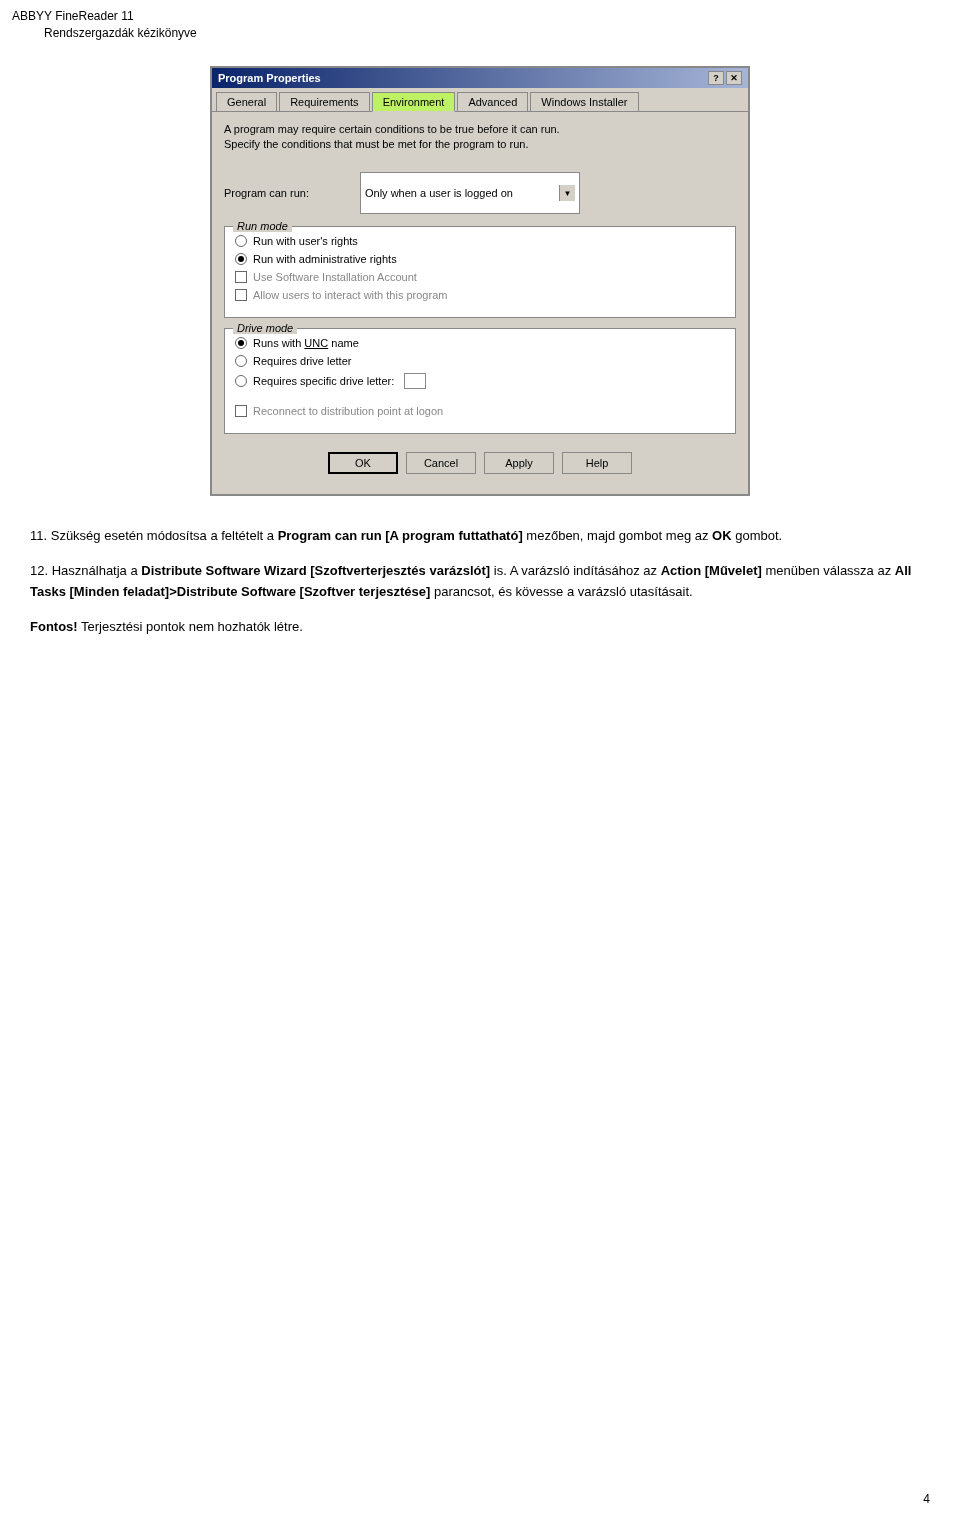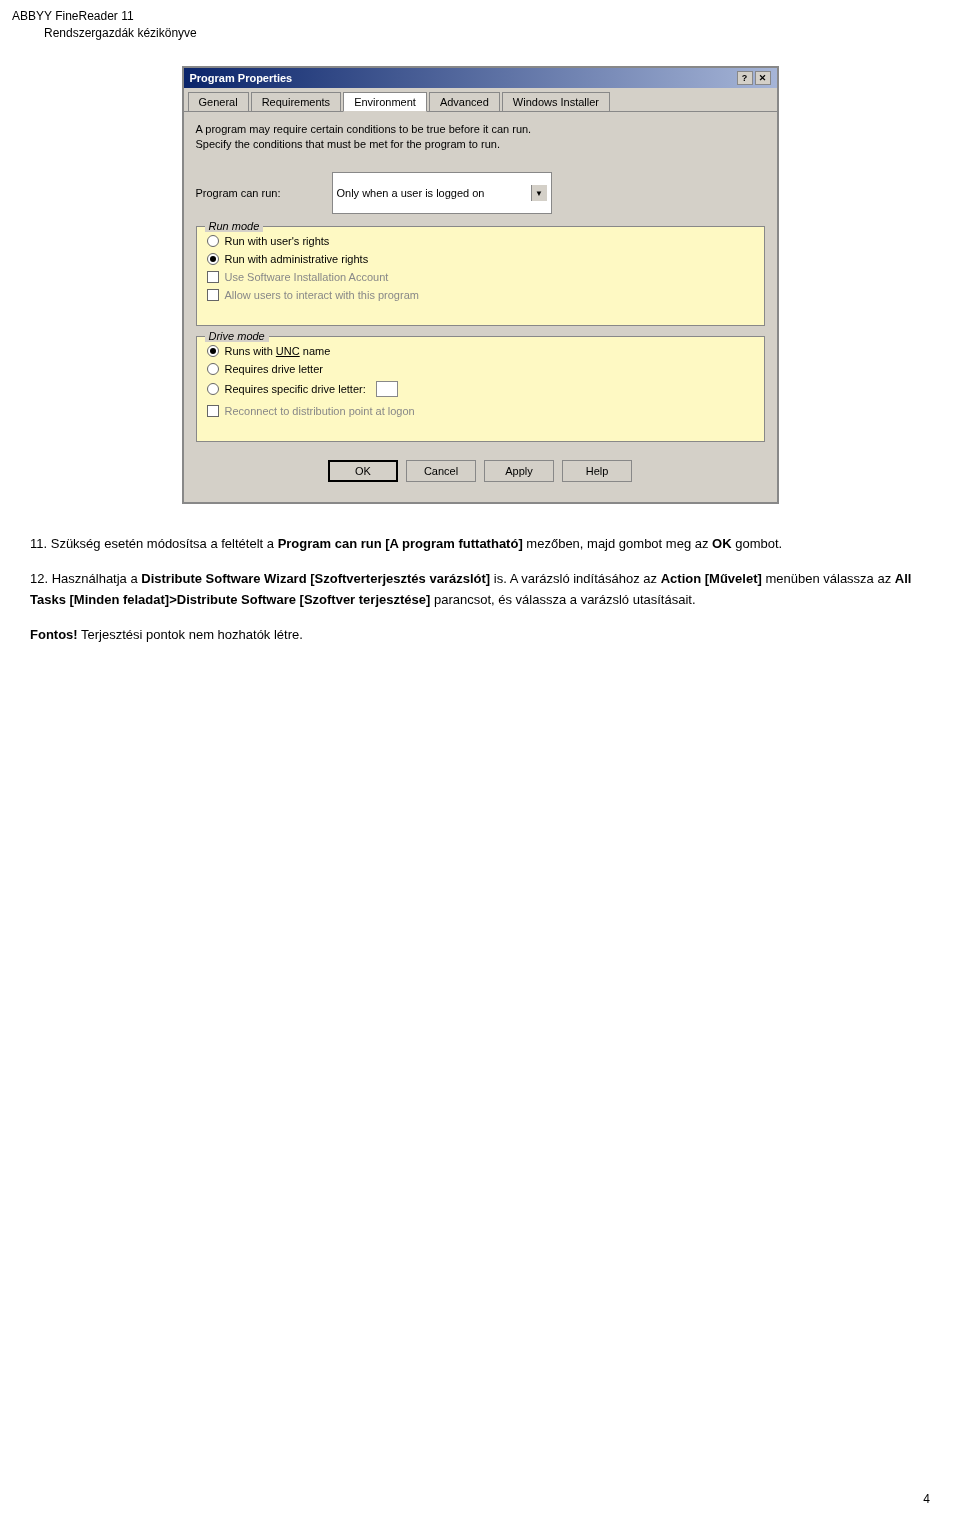--- a/index.html
+++ b/index.html
@@ -24,21 +24,21 @@
 
     
     .content {
       padding: 20px 30px 30px 30px;
     }
 
     
     .dialog-window {
       border: 2px solid #888;
       background: #d4d0c8;
-      width: 597px;
+      width: 540px;
       margin: 0 auto 30px auto;
       font-family: 'Tahoma', Arial, sans-serif;
       font-size: 11px;
     }
 
     .dialog-titlebar {
       background: linear-gradient(to right, #0a246a, #a6b5d7);
       color: #fff;
       padding: 3px 6px;
       display: flex;
@@ -80,21 +80,21 @@
       padding: 3px 10px;
       background: #d4d0c8;
       border: 1px solid #888;
       border-bottom: none;
       font-size: 11px;
       cursor: pointer;
       position: relative;
     }
 
     .tab.active {
-      background: #ffffff;
+      background: #bef264;
       border-bottom: 1px solid #d4d0c8;
       margin-bottom: -1px;
       z-index: 1;
     }
 
     
     .dialog-body {
       padding: 10px 12px;
       background: #d4d0c8;
     }
@@ -141,24 +141,24 @@
       border-left: 1px solid #888;
       display: flex;
       align-items: center;
       justify-content: center;
       font-size: 8px;
     }
 
     
     .group-box {
       border: 1px solid #888;
-      padding: 8px 10px 18px 10px;
+      padding: 8px 10px 10px 10px;
       margin-bottom: 10px;
       position: relative;
-      background: #fef9c3;
+      background: #ffffff;
     }
 
     .group-box-title {
       position: absolute;
       top: -7px;
       left: 8px;
       background: #d4d0c8;
       padding: 0 4px;
       font-size: 11px;
       font-style: italic;
@@ -356,21 +356,21 @@
           <div class="radio-btn"></div>
           <span>Requires drive letter</span>
         </div>
 
         <div class="radio-option">
           <div class="radio-btn"></div>
           <span>Requires specific drive letter:</span>
           <div class="drive-letter-input"></div>
         </div>
 
-        <div class="checkbox-option" style="margin-top:8px;">
+        <div class="checkbox-option" style="margin-top:16px;">
           <div class="checkbox-btn"></div>
           <span class="disabled-text">Reconnect to distribution point at logon</span>
         </div>
       </div>
 
       <div class="dialog-buttons">
         <button class="dialog-btn default-btn">OK</button>
         <button class="dialog-btn">Cancel</button>
         <button class="dialog-btn">Apply</button>
         <button class="dialog-btn">Help</button>
@@ -389,21 +389,21 @@
   </div>
 
   <div class="body-text">
     <span>12. </span>
     <span>Használhatja a </span>
     <span class="bold">Distribute Software Wizard [Szoftverterjesztés varázslót]</span>
     <span> is. A varázsló indításához az </span>
     <span class="bold">Action [Művelet]</span>
     <span> menüben válassza az </span>
     <span class="bold">All Tasks [Minden feladat]&gt;Distribute Software [Szoftver terjesztése]</span>
-    <span> parancsot, és válassza a varázsló utasításait.</span>
+    <span> parancsot, és kövesse a varázsló utasításait.</span>
   </div>
 
   <div class="body-text">
     <span class="bold">Fontos!</span>
     <span> Terjesztési pontok nem hozhatók létre.</span>
   </div>
 
 </div>
 
 <div class="page-number">4</div>

